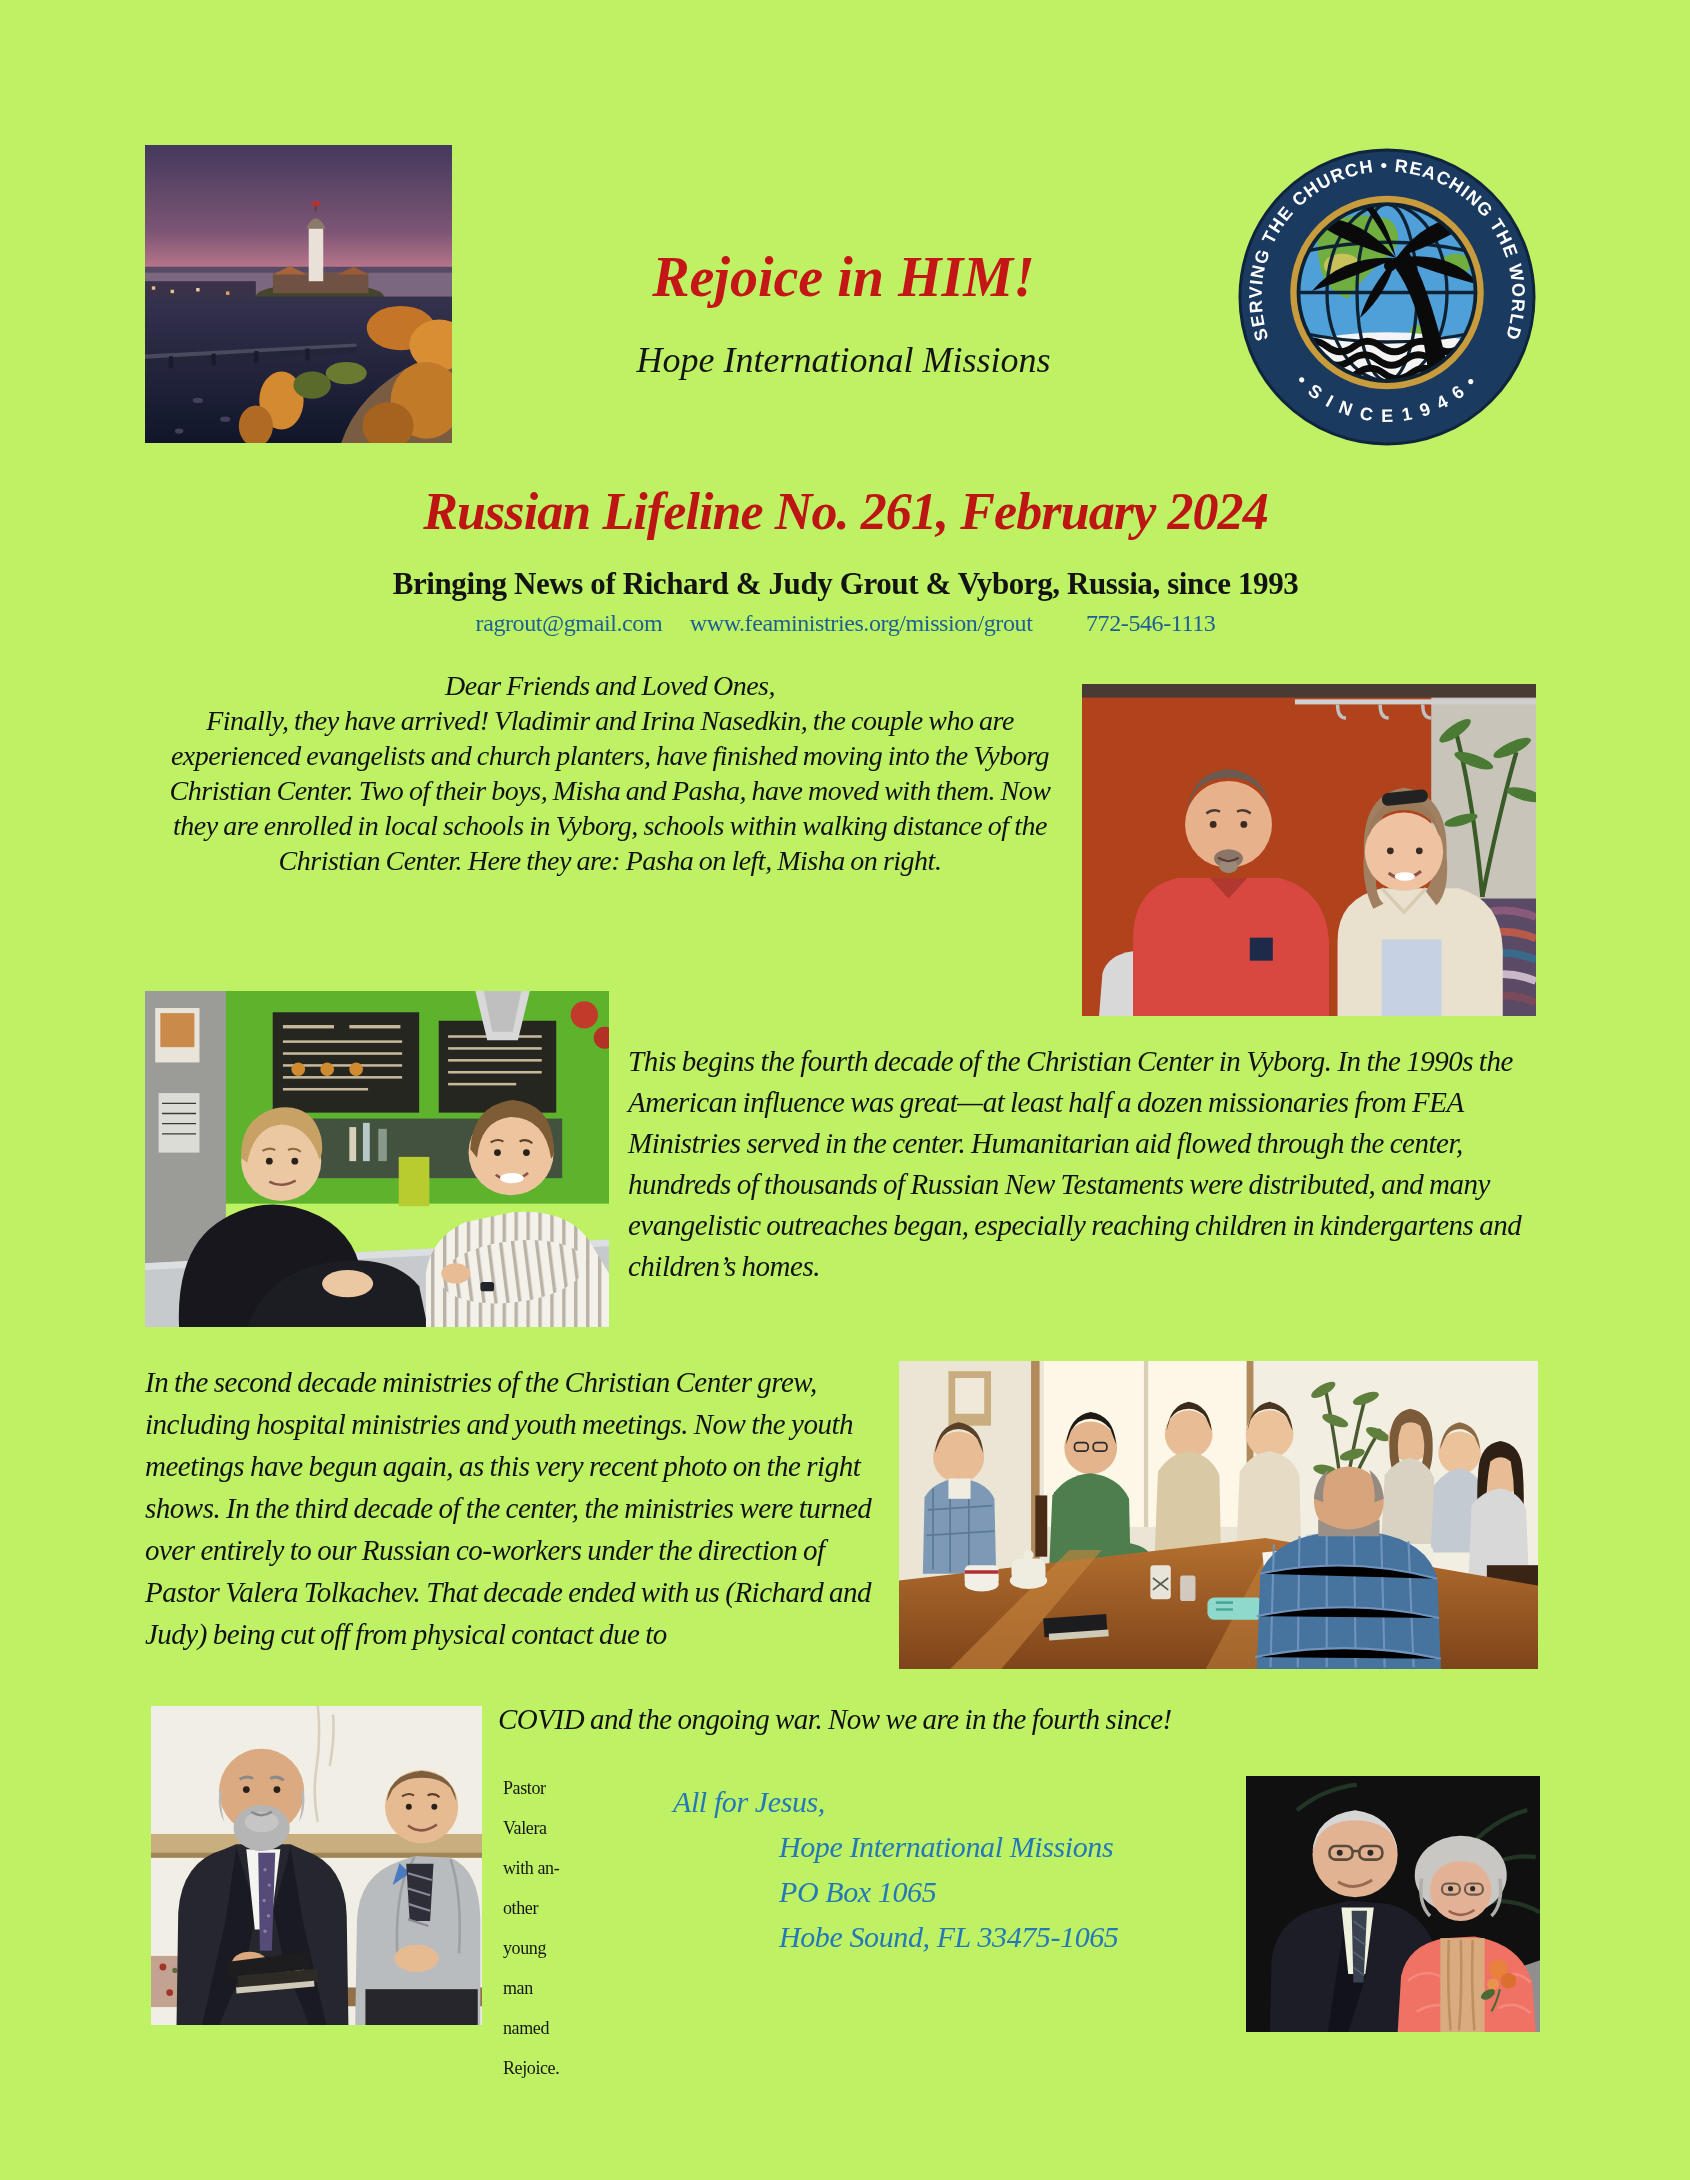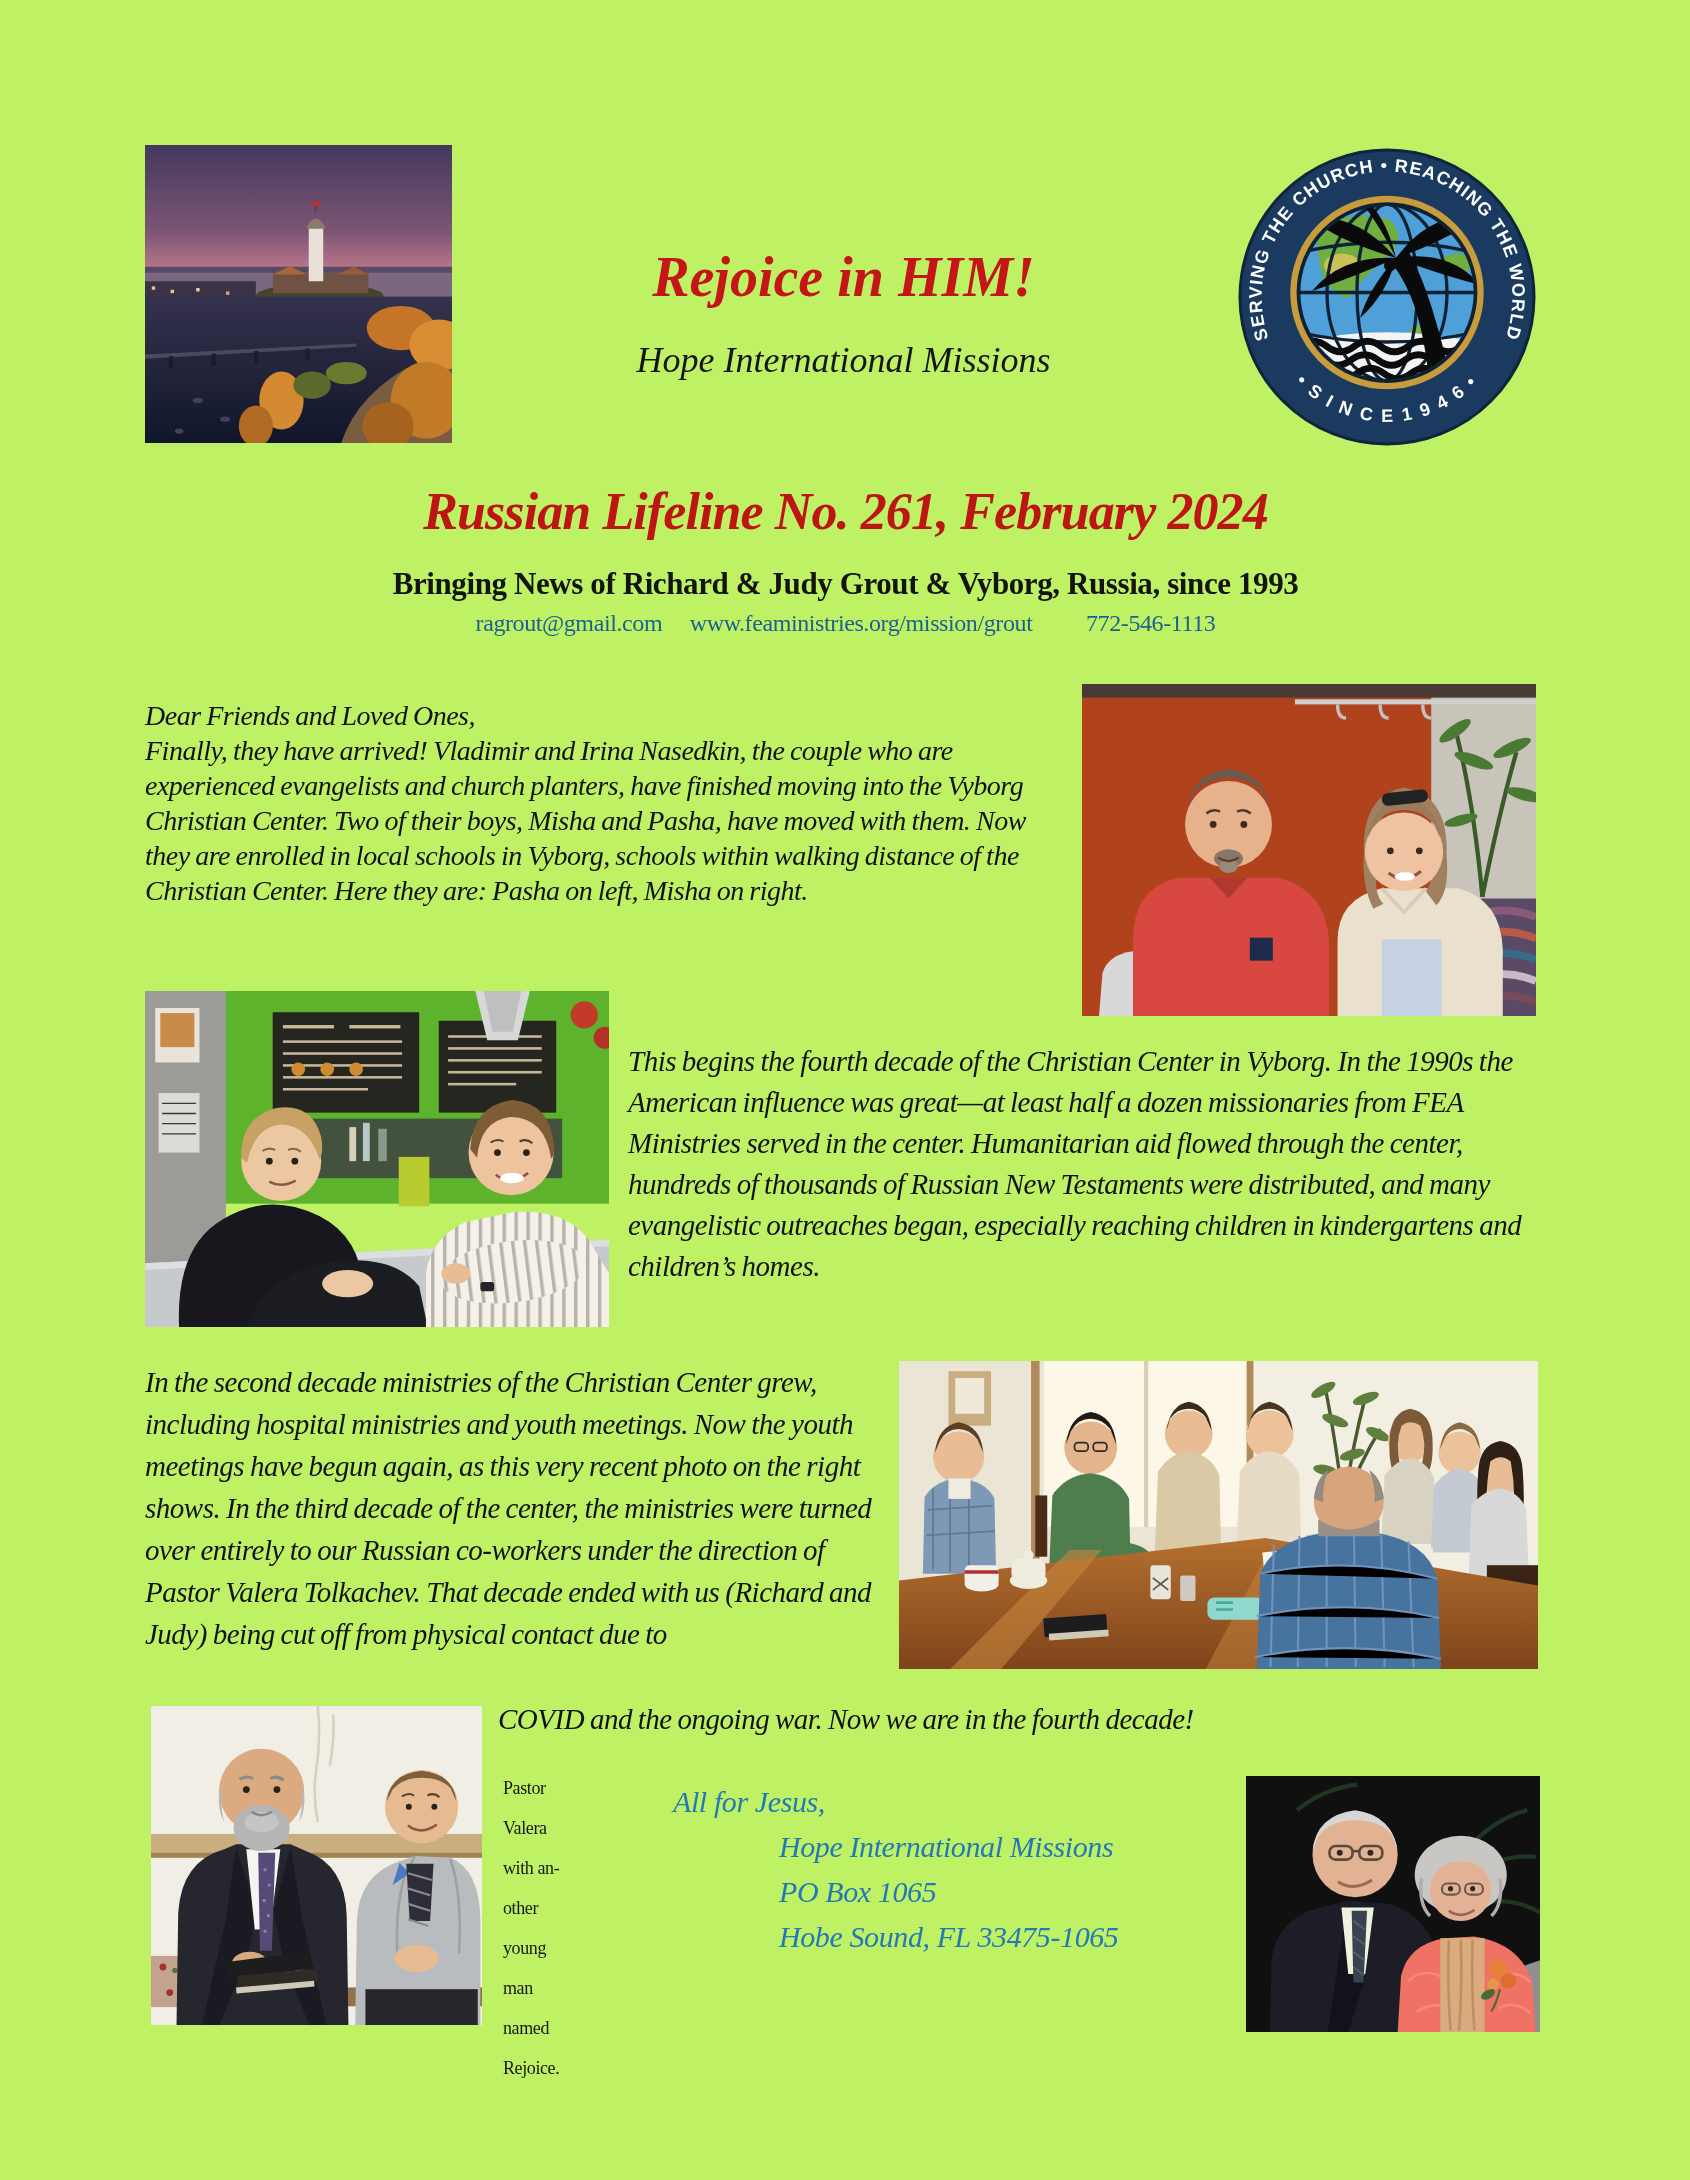--- a/index.html
+++ b/index.html
@@ -18,21 +18,21 @@
     font-style:italic;font-weight:700;font-size:52px;color:#bd1414;letter-spacing:-0.9px;}
   .nl-subtitle{left:0;top:566px;width:1691px;text-align:center;
     font-weight:700;font-size:31px;color:#131313;letter-spacing:-0.4px;}
   .nl-contact{left:0;top:610px;width:1691px;text-align:center;
     font-size:24px;color:#1d5f93;letter-spacing:-0.4px;}
   .nl-contact .gap1{margin-left:22px;}
   .nl-contact .gap2{margin-left:48px;}
 
   .bodytext{font-style:italic;font-size:28px;line-height:35px;color:#121212;
     letter-spacing:-0.5px;word-spacing:-0.9px;}
-  .para1{left:145px;top:698px;width:930px;}
+  .para1{left:145px;top:668px;width:930px;text-align:center;}
   .para2{left:628px;top:1041px;width:930px;font-size:29px;line-height:41px;}
   .para3{left:145px;top:1361px;width:751px;font-size:29px;line-height:42px;}
   .covid-line{left:498px;top:1702px;width:937px;font-size:29px;white-space:nowrap;}
 
   .pastor-caption{left:503px;top:1768px;width:111px;font-size:18px;line-height:40px;
     color:#171717;font-style:normal;letter-spacing:-0.4px;}
 
   .closing{left:673px;top:1779px;width:596px;font-style:italic;font-size:30px;
     line-height:45px;color:#2478b8;letter-spacing:-0.4px;}
   .closing .indent{margin-left:106px;}
@@ -396,21 +396,21 @@
           <path d="M420,300 Q528,278 634,302"></path>
           <path d="M418,348 Q528,326 636,350"></path>
       </g>
       <circle cx="528" cy="165" r="41" fill="#d7a47c"></circle>
       <path d="M487,162 Q489,138 504,128 Q496,148 498,166 Z" fill="#948a80"></path>
       <path d="M569,162 Q567,138 552,128 Q560,148 558,166 Z" fill="#948a80"></path>
       <path d="M492,186 Q528,210 564,186 L564,206 L492,206 Z" fill="#9a9088"></path>
     </svg>
   </div>
 
-  <div class="abs bodytext covid-line">COVID and the ongoing war. Now we are in the fourth decade!</div>
+  <div class="abs bodytext covid-line">COVID and the ongoing war. Now we are in the fourth since!</div>
 
   <div class="photo" style="left:151px;top:1706px;width:331px;height:319px;">
     <svg viewBox="0 0 389 374" preserveAspectRatio="none">
       <rect x="0" y="0" width="389" height="374" fill="#f1eee5"></rect>
       <path d="M196,0 q4,40 -2,76 q-4,30 2,60 M214,10 q2,30 -4,60" stroke="#d8d0be" stroke-width="3" fill="none"></path>
       <rect x="0" y="150" width="389" height="26" fill="#c9ae80"></rect>
       <rect x="0" y="172" width="389" height="6" fill="#a08655"></rect>
       <rect x="0" y="330" width="389" height="22" fill="#927048"></rect>
       <rect x="40" y="350" width="16" height="24" fill="#6b4a2e"></rect>
         <rect x="330" y="350" width="16" height="24" fill="#6b4a2e"></rect>

